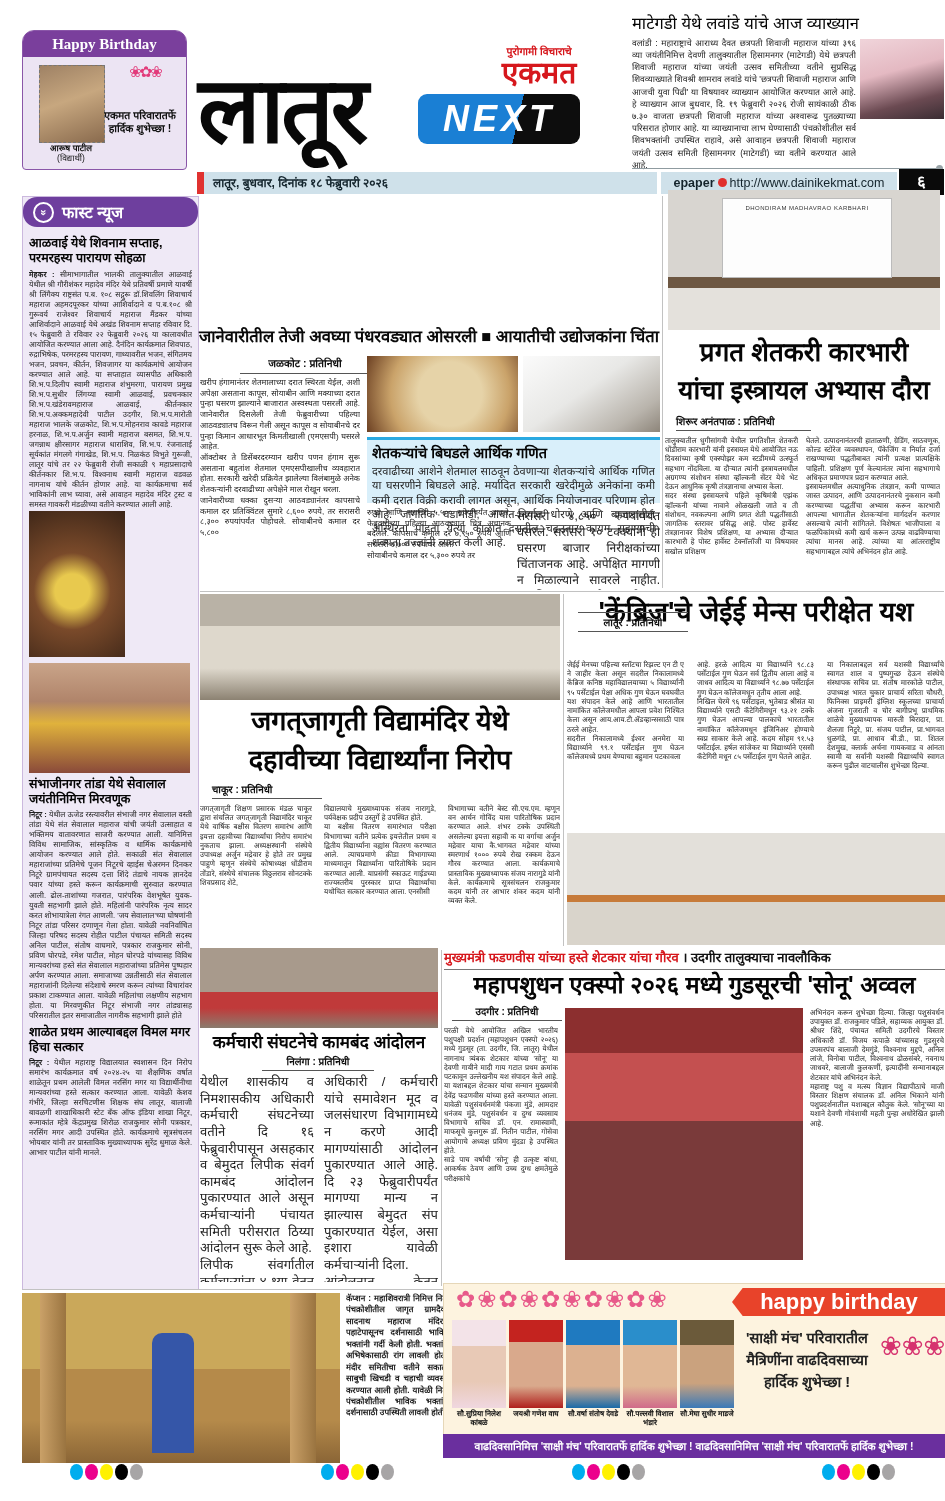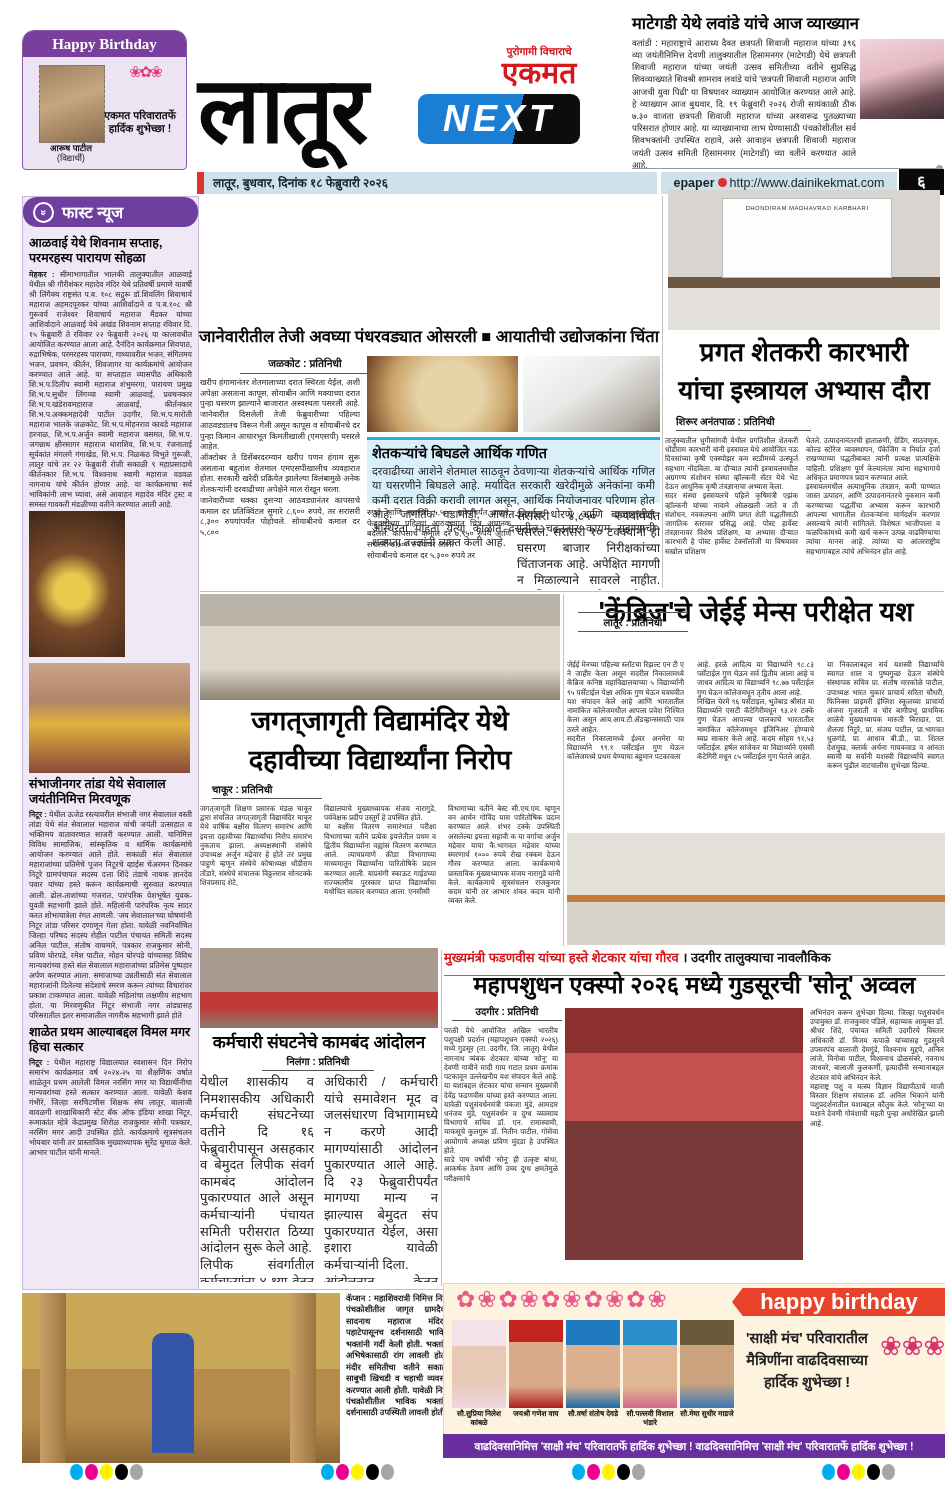--- a/index.html
+++ b/index.html
@@ -1,20 +1,20 @@
 <!DOCTYPE html>
 <html><head>
 <meta charset="utf-8">
 <style>
   html,body{margin:0;padding:0;background:#e9e9e9;}
   .page{position:relative;width:945px;height:1501px;background:#ffffff;margin:0 auto;
         font-family:"Liberation Sans","DejaVu Sans",sans-serif;overflow:hidden;outline:1px solid #cccccc;color:#111;}
   .abs{position:absolute;}
   .jtxt{text-align:justify;white-space:pre-line;overflow:hidden;color:#222;}
-  .headline{font-weight:bold;color:#050505;}
+  .headline{font-weight:normal;color:#050505;}
   .photo{overflow:hidden;}
   
   .bb{left:22px;top:30px;width:163px;height:138px;background:#ece4f3;border:1px solid #8a56a8;border-radius:12px 12px 4px 4px;}
   .bb-head{height:26px;background:#7a3f9c;border-radius:10px 10px 0 0;color:#fff;text-align:center;
            font-family:"Liberation Serif","DejaVu Serif",serif;font-weight:bold;font-size:15px;line-height:26px;}
   .bb-photo{position:absolute;left:16px;top:34px;width:64px;height:76px;border:1px dashed #777;
             background:linear-gradient(160deg,#9f8265 0%,#c7a77f 45%,#8a6b4e 100%);}
   .bb-cap{position:absolute;left:8px;top:112px;width:80px;font-size:8.5px;font-weight:bold;text-align:center;line-height:1.2;}
   .bb-flowers{position:absolute;right:10px;top:32px;width:62px;height:44px;text-align:center;font-size:15px;letter-spacing:-2px;}
   .bb-msg{position:absolute;right:4px;top:78px;width:84px;font-size:10.5px;font-weight:bold;text-align:center;line-height:1.25;}
@@ -94,21 +94,21 @@
   .jag-h{left:200px;top:702px;width:360px;text-align:center;font-size:27px;font-weight:800;line-height:1.45;color:#050505;}
   .jag-by{left:212px;top:782px;width:110px;font-size:10px;font-weight:bold;border-bottom:1px solid #555;padding-bottom:2px;}
   .jag-c{top:804px;height:146px;width:112px;font-size:7.2px;line-height:1.28;}
   
   .stk-photo{left:200px;top:948px;width:238px;height:80px;
              background:linear-gradient(180deg,#a89a8c 0 55%,#c03a3a 55% 75%,#8a7c6e 100%);}
   .stk-h{left:200px;top:1030px;width:238px;text-align:center;font-size:17px;font-weight:800;color:#050505;}
   .stk-by{left:262px;top:1054px;width:112px;font-size:10px;font-weight:bold;text-align:center;border-bottom:1px solid #555;padding-bottom:2px;}
   .stk-c{top:1074px;height:208px;width:114px;font-size:13px;line-height:1.28;}
   
-  .exp-kick{left:444px;top:948px;width:501px;font-size:13px;font-weight:800;border-bottom:1px solid #777;padding-bottom:9px;}
+  .exp-kick{left:444px;top:948px;width:501px;font-size:13px;font-weight:800;border-bottom:1px solid #777;padding-bottom:3px;}
   .exp-kick .r{color:#d6171c;}
   .exp-kick .k{color:#111;}
   .exp-h{left:444px;top:968px;width:501px;font-size:23.5px;font-weight:800;text-align:center;color:#050505;}
   .exp-by{left:452px;top:1004px;width:110px;font-size:10px;font-weight:bold;text-align:center;border-bottom:1px solid #555;padding-bottom:2px;}
   .exp-c1{left:444px;top:1026px;width:114px;height:256px;font-size:7.2px;line-height:1.28;}
   .exp-photo{left:565px;top:1008px;width:238px;height:252px;
              background:linear-gradient(180deg,#8c2f2f 0 18%,#c45050 18% 45%,#7a3a3a 45% 100%);}
   .exp-c2{left:810px;top:1008px;width:134px;height:274px;font-size:7.2px;line-height:1.28;}
   
   .temple{left:22px;top:1293px;width:318px;height:170px;background:linear-gradient(180deg,#caa85a 0 45%,#b58a4a 45% 75%,#8a6536 100%);}

